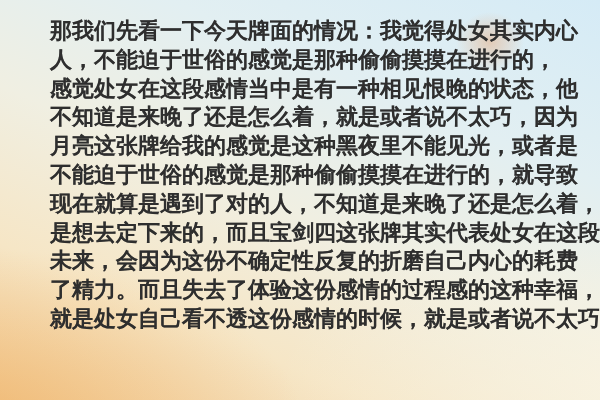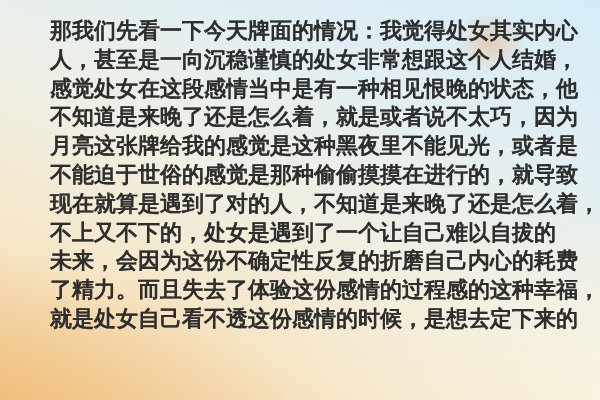--- a/index.html
+++ b/index.html
@@ -44,24 +44,24 @@
     white-space: nowrap;
     text-shadow: 0 0 0.4px rgba(46,46,46,0.55);
   }
 </style>
 </head>
 <body>
 
 <div class="screen">
   <div class="paragraph">
     <div class="line">那我们先看一下今天牌面的情况：我觉得处女其实内心</div>
-    <div class="line">人，甚至是一向沉稳谨慎的处女非常想跟这个人结婚，</div>
+    <div class="line">人，不能迫于世俗的感觉是那种偷偷摸摸在进行的，</div>
     <div class="line">感觉处女在这段感情当中是有一种相见恨晚的状态，他</div>
     <div class="line">不知道是来晚了还是怎么着，就是或者说不太巧，因为</div>
     <div class="line">月亮这张牌给我的感觉是这种黑夜里不能见光，或者是</div>
     <div class="line">不能迫于世俗的感觉是那种偷偷摸摸在进行的，就导致</div>
     <div class="line">现在就算是遇到了对的人，不知道是来晚了还是怎么着，</div>
-    <div class="line">不上又不下的，处女是遇到了一个让自己难以自拔的</div>
+    <div class="line">是想去定下来的，而且宝剑四这张牌其实代表处女在这段</div>
     <div class="line">未来，会因为这份不确定性反复的折磨自己内心的耗费</div>
     <div class="line">了精力。而且失去了体验这份感情的过程感的这种幸福，</div>
-    <div class="line">就是处女自己看不透这份感情的时候，是想去定下来的</div>
+    <div class="line">就是处女自己看不透这份感情的时候，就是或者说不太巧</div>
   </div>
 </div>
 
 </body></html>

